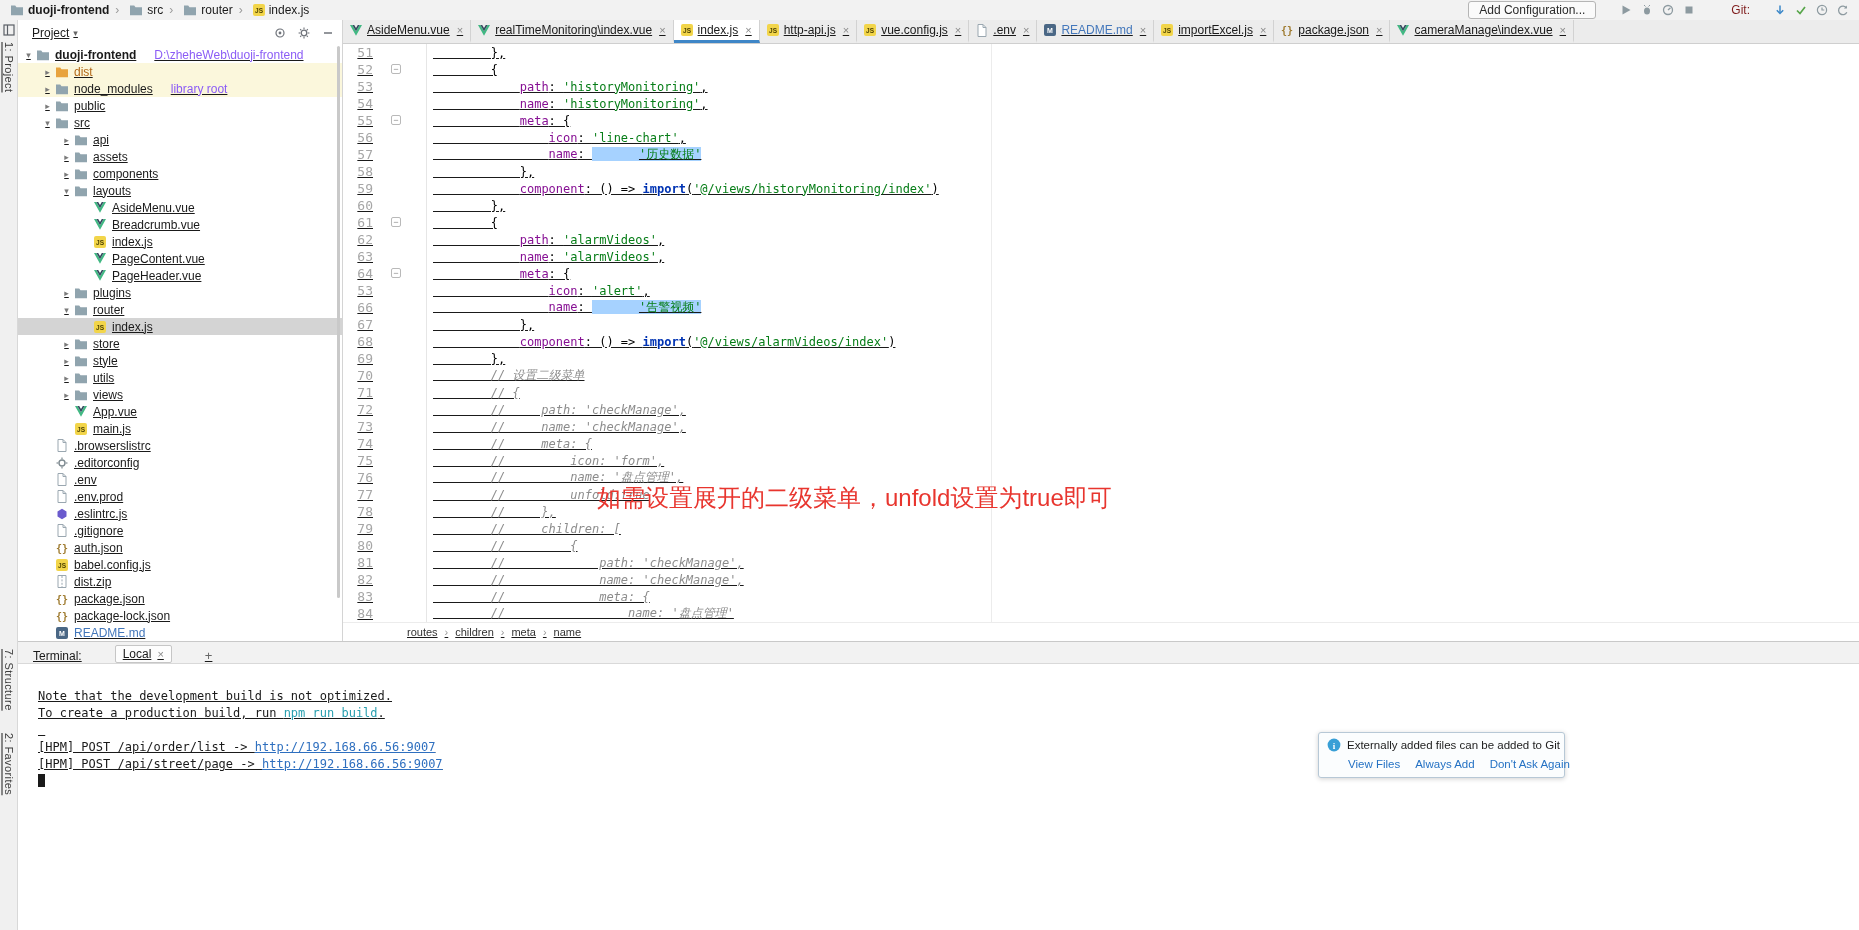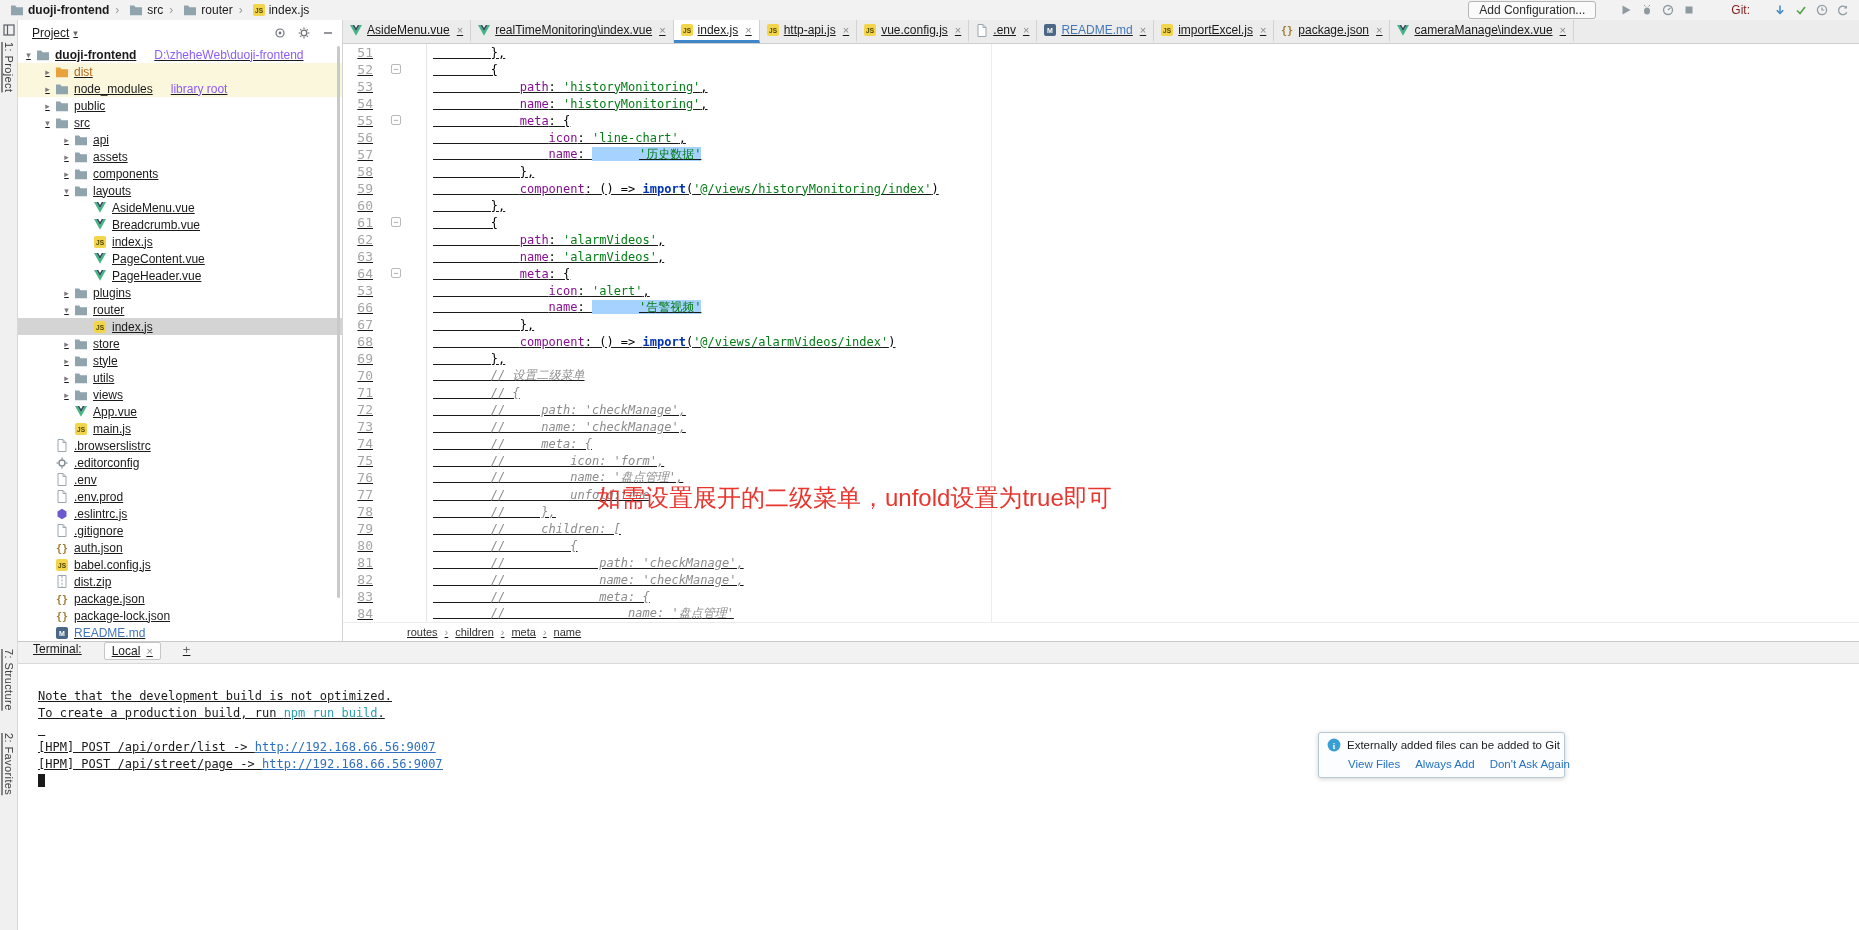--- a/index.html
+++ b/index.html
@@ -67,21 +67,21 @@
   .tk-cm { color:var(--comment_gray); font-style:italic; }
   .tk-hl { color:var(--string_green); background:var(--search_highlight);padding-left:47px; }
   .margin-guide { position:absolute; left:648px; top:0; bottom:0; width:1px; background:#ececec; }
   .annotation { position:absolute; left:254px; top:438px; color:var(--annotation_red); font-size:24px; white-space:nowrap; }
 
   .editor-crumbs { height:19px; border-top:1px solid #ececec; display:flex; align-items:center; padding-left:64px; font-size:11px; color:#333; background:#fff; flex:0 0 auto; }
   .ec-item + .ec-item::before { content:"›"; color:#9a9a9a; margin:0 7px; }
 
   
   .terminal { height:289px; flex:0 0 auto; border-top:1px solid #c9c9c9; display:flex; flex-direction:column; background:#fff; }
-  .term-header { height:22px; background:#f2f2f2; border-bottom:1px solid #d9d9d9; display:flex; align-items:flex-start; padding-left:15px; gap:22px; flex:0 0 auto; }
+  .term-header { height:22px; background:#f2f2f2; border-bottom:1px solid #d9d9d9; display:flex; align-items:flex-end; padding-left:15px; gap:33px; flex:0 0 auto; }
   .term-tab { background:#fdfdfd; border:1px solid #c6c6c6; border-radius:2px; padding:1px 7px; display:flex; align-items:center; gap:6px; }
   .term-tab .close { color:#8a8a8a; font-size:11px; }
   .term-plus { color:#666; font-size:13px; }
   .term-body { flex:1 1 auto; padding:24px 6px 0 20px; font-family:"DejaVu Sans Mono","DejaVu Sans",monospace; font-size:12px; line-height:17px; white-space:pre; }
   .tt-t { color:#1a1a1a; }
   .tt-cmd { color:#2aa0b0; }
   .tt-url { color:var(--link_blue); text-decoration:underline; }
   .cursor { display:inline-block; width:7px; height:13px; background:#1a1a1a; vertical-align:-2px; }
 
   

